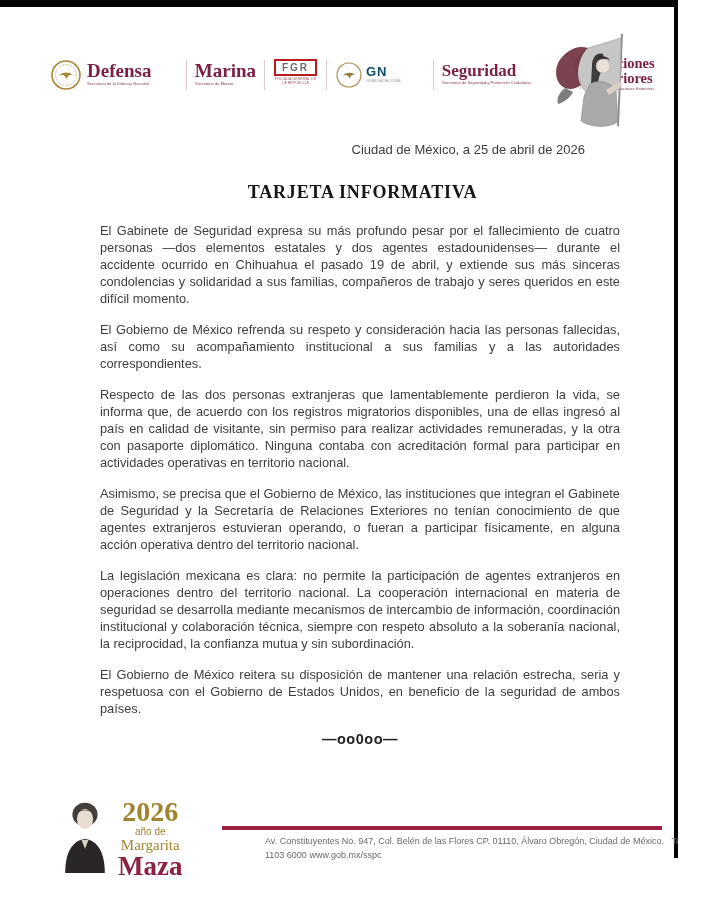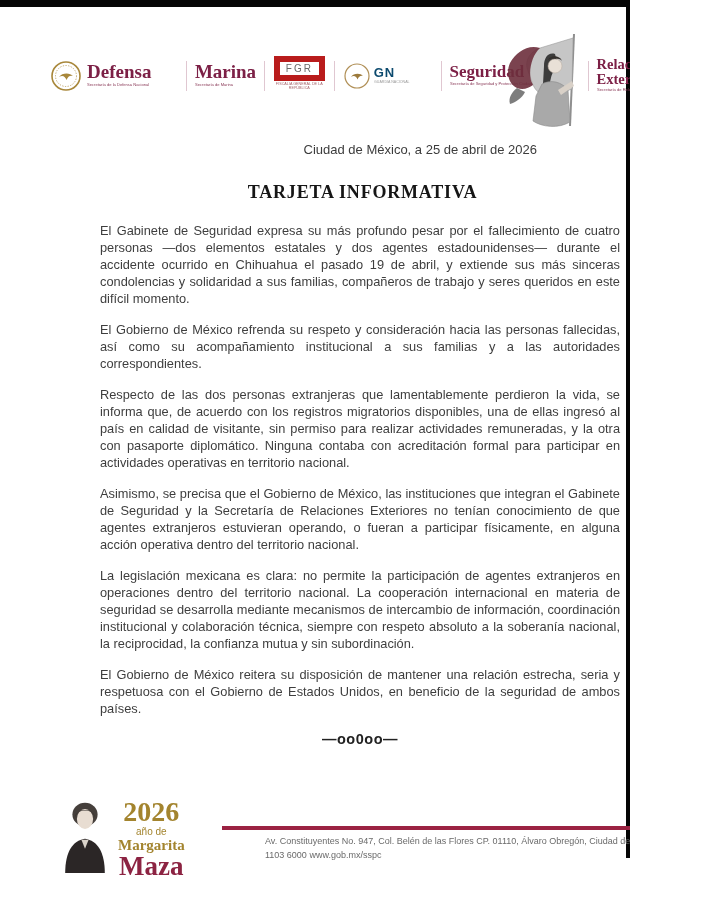--- a/index.html
+++ b/index.html
@@ -1,37 +1,37 @@
 <!DOCTYPE html>
 <html><head>
 <meta charset="utf-8">
 <style>
   html,body{margin:0;padding:0;background:#ffffff;}
   .page{
     position:relative;width:630px;height:900px;background:#ffffff;overflow:hidden;
-    font-family:"Liberation Sans",sans-serif;color:#3e3e3e;
+    font-family:"Liberation Sans",sans-serif;color:#3e3e3e;padding-left:48px;
   }
   .frame-top{position:absolute;top:0;left:0;width:713px;height:7px;background:#050505;}
   .frame-right{position:absolute;top:0;right:0;width:4px;height:858px;background:#050505;}
 
   
   .header{position:absolute;top:56px;left:50px;display:flex;align-items:center;}
   .logo{display:flex;align-items:center;}
   .logo-col{display:flex;flex-direction:column;align-items:flex-start;}
   .logo-name{font-family:"Liberation Serif",serif;font-weight:bold;color:#7c2046;line-height:1;}
   .nm-defensa{font-size:19px;}
   .nm-marina{font-size:19px;}
   .nm-seguridad{font-size:17px;}
   .nm-re{font-size:14.5px;}
   .logo-sub{font-size:6px;color:#8a3a58;transform:scale(0.68);transform-origin:left top;white-space:nowrap;margin-top:2px;}
   .divider{width:1px;height:30px;background:#e0c7d1;margin:0 8px;}
   .seal{margin-right:5px;}
   
   .fgr{display:flex;flex-direction:column;align-items:center;}
-  .fgr-box{border:6px solid #b91c1c;padding:1px 6px;color:#6b6b6b;font-weight:normal;font-size:10px;letter-spacing:2px;}
+  .fgr-box{border:2px solid #b91c1c;padding:1px 6px;color:#6b6b6b;font-weight:bold;font-size:10px;letter-spacing:2px;}
   .fgr-sub{font-size:6px;color:#a6646c;transform:scale(0.62);transform-origin:center top;white-space:normal;width:150%;text-align:center;line-height:1.15;margin-top:1px;}
   
   .gn{display:flex;align-items:center;}
   .gn-col{display:flex;flex-direction:column;align-items:flex-start;margin-left:3px;}
   .gn-name{font-size:13px;font-weight:bold;color:#0c4a6e;letter-spacing:1px;line-height:1;}
   .gn-sub{font-size:6px;color:#9a9a9a;transform:scale(0.6);transform-origin:left top;white-space:nowrap;margin-top:1px;}
 
   .hero{position:absolute;top:28px;right:36px;width:96px;height:104px;}
 
   
@@ -41,21 +41,21 @@
   .bodytext{position:absolute;top:210px;left:100px;width:520px;}
   .bodytext p{margin:12px 0 14px 0;font-size:12.8px;line-height:17px;text-align:justify;color:#3e3e3e;}
   .endmark{text-align:center;font-weight:bold;font-size:14.5px;letter-spacing:0.5px;color:#222;margin-top:2px;}
 
   
   .footer{position:absolute;top:794px;left:58px;width:615px;height:90px;}
   .maza{position:absolute;left:0;top:4px;display:flex;align-items:flex-start;}
   .maza-text{margin-left:6px;display:flex;flex-direction:column;align-items:center;line-height:1;}
   .maza-year{font-family:"Liberation Serif",serif;font-weight:bold;font-size:28px;color:#a3842e;}
   .maza-anode{font-size:10px;color:#a3842e;margin-top:1px;}
-  .maza-margarita{font-family:"Liberation Serif",serif;font-weight:bold;font-size:15px;color:#a3842e;margin-top:1px;}
+  .maza-margarita{font-family:"Liberation Serif",serif;font-weight:normal;font-size:15px;color:#a3842e;margin-top:1px;}
   .maza-word{font-family:"Liberation Serif",serif;font-weight:bold;font-size:27px;color:#8c2342;margin-top:0px;}
   .addr-block{position:absolute;left:164px;top:32px;width:452px;}
   .addr-bar{width:440px;height:4px;background:#9b2242;}
   .addr{margin-top:5px;font-size:9px;line-height:1.55;color:#6a6a6a;width:448px;margin-left:43px;}
 </style>
 </head>
 <body>
 
 <div class="page">
   <div class="frame-top"></div>

